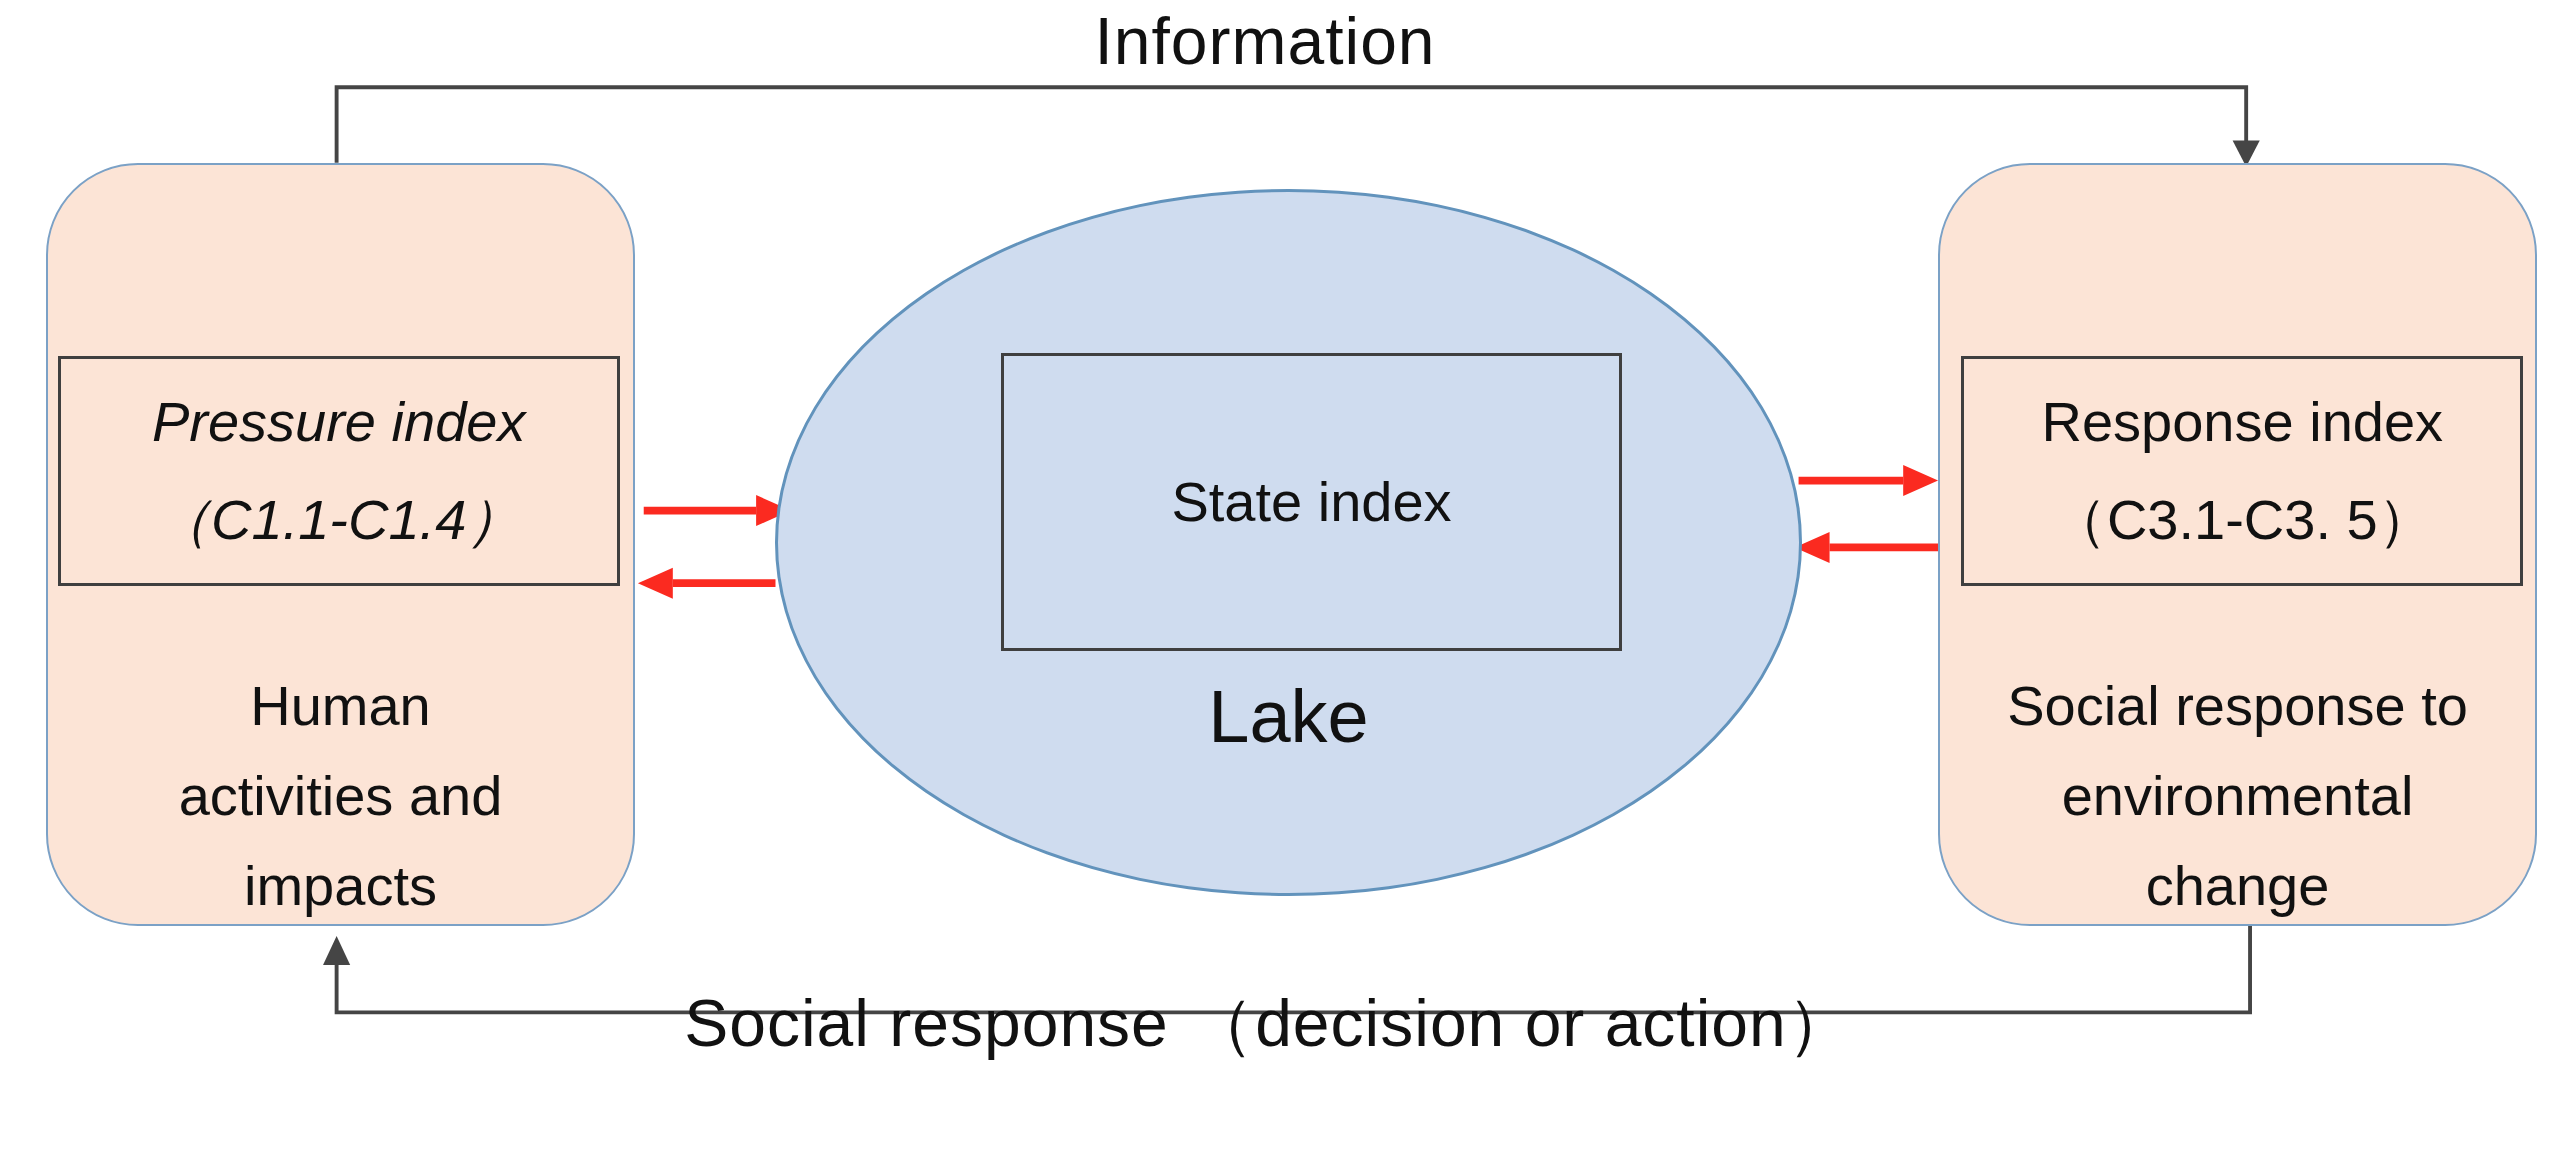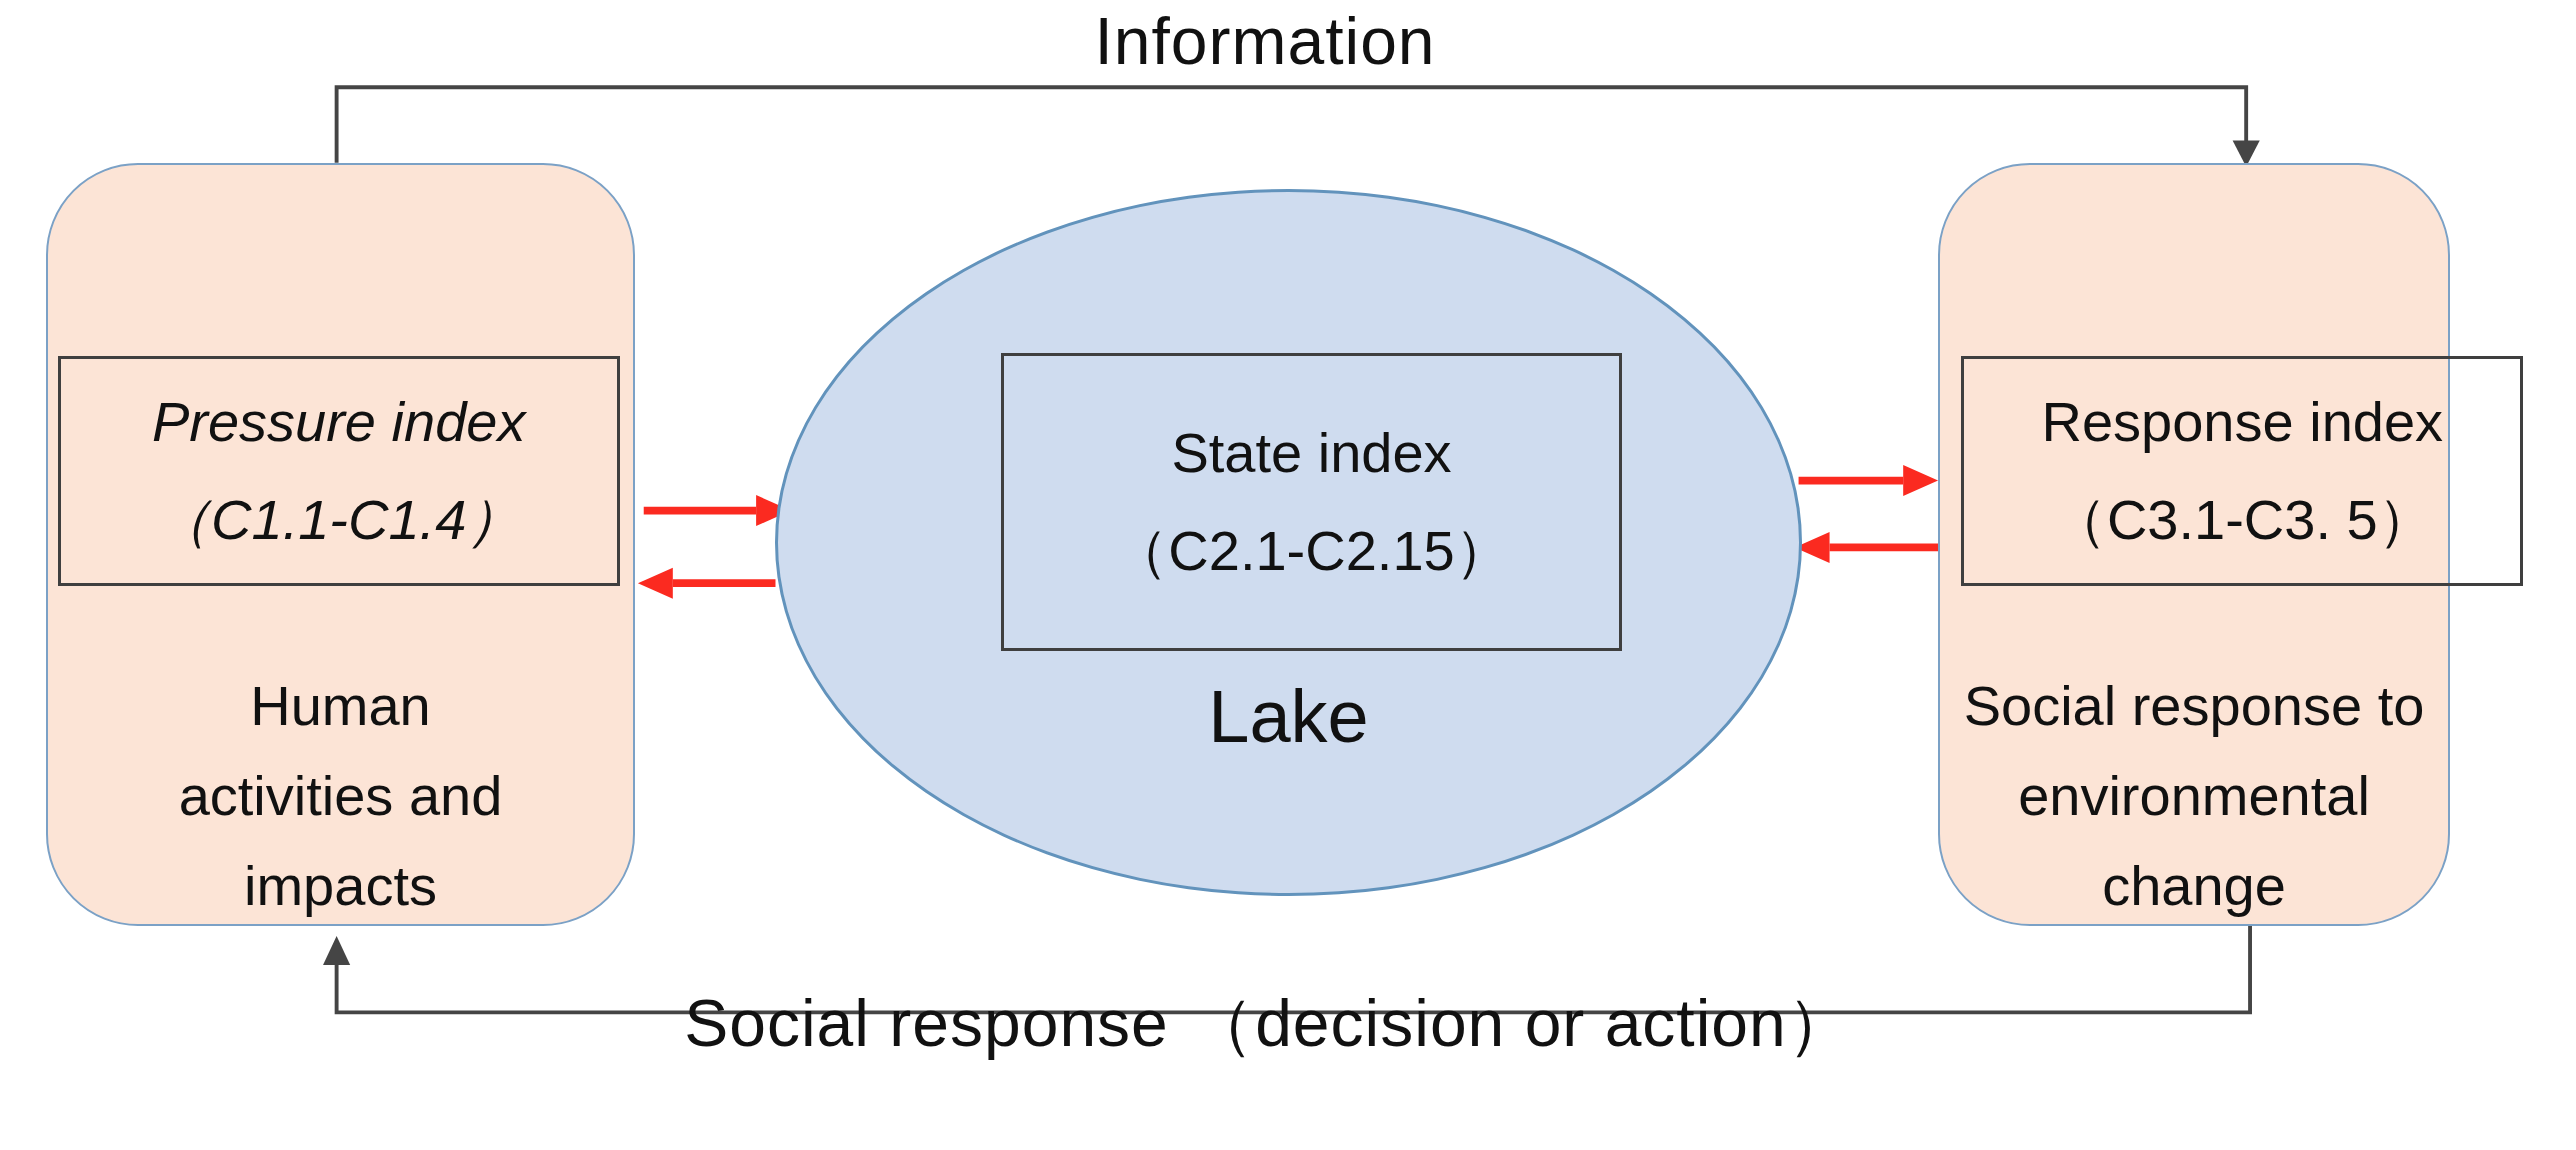--- a/index.html
+++ b/index.html
@@ -31,21 +31,21 @@
   .connector-layer .black-head{fill:var(--connector);stroke:none;}
   .connector-layer .red-line{stroke:var(--red-arrow);stroke-width:8;fill:none;}
   .connector-layer .red-head{fill:var(--red-arrow);stroke:none;}
   .node{
     position:absolute;
     background:var(--node-fill);
     border:2.9px solid var(--node-border);
     border-radius:92px;
   }
   .node-pressure{left:46px;top:163px;width:589px;height:763px;}
-  .node-response{left:1938px;top:163px;width:512px;height:763px;padding-left:26px;}
+  .node-response{left:1938px;top:163px;width:599px;height:763px;padding-left:26px;}
   .lake-ellipse{
     position:absolute;left:775px;top:189px;width:1027px;height:707px;
     background:var(--lake-fill);
     border:3.9px solid var(--lake-border);
     border-radius:50%;
   }
   .index-box{
     position:absolute;
     border:3.9px solid var(--inner-rect-border);
     display:flex;flex-direction:column;align-items:center;justify-content:center;
@@ -110,21 +110,20 @@
       <div>（C1.1-C1.4）</div>
     </div>
     <div class="node-caption">Human
 activities and
 impacts</div>
   </div>
 
   <div class="lake-ellipse"></div>
   <div class="index-box index-box-state">
     <div>State index</div>
-    <div>（C2.1-C2.15）</div>
   </div>
   <div class="lake-caption">Lake</div>
 
   <div class="node node-response">
     <div class="index-box index-box-response">
       <div>Response index</div>
       <div>（C3.1-C3. 5）</div>
     </div>
     <div class="node-caption">Social response to
 environmental

